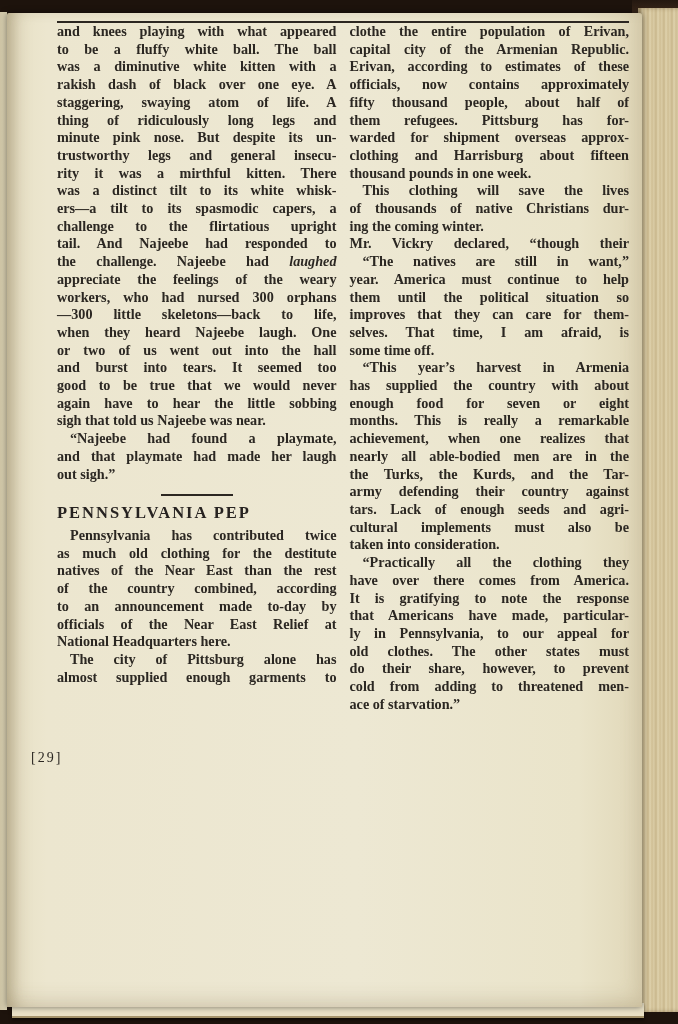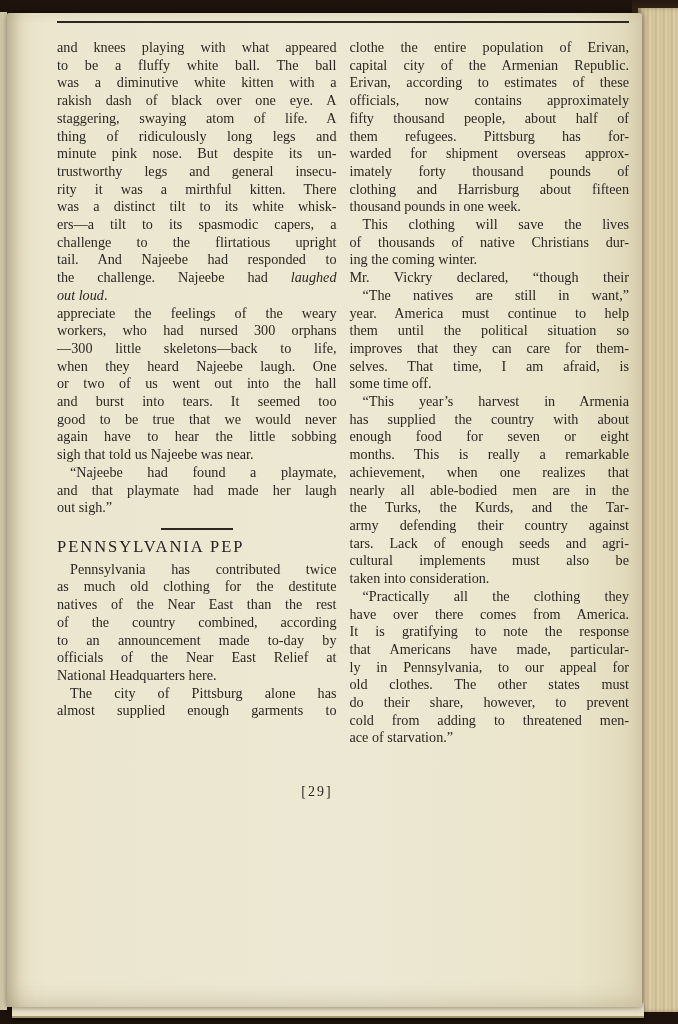--- a/index.html
+++ b/index.html
@@ -46,33 +46,33 @@
     position:absolute;left:50px;right:13px;top:0;bottom:0;
     color:#2b2722;
   }
   .header-title{
     margin-top:63px;text-align:center;
     font-size:17px;letter-spacing:3.5px;word-spacing:9px;color:#262220;
   }
   .header-rule{
     height:2px;background:#2c2721;margin-top:8px;
   }
-  .cols{display:flex;gap:13px;margin-top:16px;}
+  .cols{display:flex;gap:13px;font-weight:bold;}
   .col{flex:1;font-size:14.2px;line-height:17.7px;}
   .para{margin:0;}
   .line{text-align:justify;text-align-last:justify;}
   .line.endp{text-align-last:left;}
   .line.indent{text-indent:13px;}
   .divider{width:72px;height:2px;background:#2c2721;margin:11px auto 8px;}
   .subhead{
     text-align:left;font-size:16.5px;letter-spacing:2px;
     margin:2px 0 5px;color:#262220;
   }
   .pagenum{
-    text-align:center;margin-top:37px;font-size:14px;letter-spacing:2px;
+    text-align:left;margin-top:37px;font-size:14px;letter-spacing:2px;
     transform:translateX(-26px);
   }
 </style>
 </head>
 <body>
 
 <div class="left-edge"></div>
 <div class="fore-edge-cap"></div>
 <div class="fore-edge"></div>
 <div class="under-page"></div>
@@ -90,21 +90,20 @@
             <div class="line">staggering, swaying atom of life. A</div>
             <div class="line">thing of ridiculously long legs and</div>
             <div class="line">minute pink nose. But despite its un-</div>
             <div class="line">trustworthy legs and general insecu-</div>
             <div class="line">rity it was a mirthful kitten. There</div>
             <div class="line">was a distinct tilt to its white whisk-</div>
             <div class="line">ers—a tilt to its spasmodic capers, a</div>
             <div class="line">challenge to the flirtatious upright</div>
             <div class="line">tail. And Najeebe had responded to</div>
             <div class="line">the challenge. Najeebe had <i>laughed</i></div>
-            <div class="line endp"><i>out loud</i>.</div>
           </div>
           <div class="para">
             <div class="line">appreciate the feelings of the weary</div>
             <div class="line">workers, who had nursed 300 orphans</div>
             <div class="line">—300 little skeletons—back to life,</div>
             <div class="line">when they heard Najeebe laugh. One</div>
             <div class="line">or two of us went out into the hall</div>
             <div class="line">and burst into tears. It seemed too</div>
             <div class="line">good to be true that we would never</div>
             <div class="line">again have to hear the little sobbing</div>
@@ -133,21 +132,20 @@
         </div>
       <div class="col">
           <div class="para">
             <div class="line">clothe the entire population of Erivan,</div>
             <div class="line">capital city of the Armenian Republic.</div>
             <div class="line">Erivan, according to estimates of these</div>
             <div class="line">officials, now contains approximately</div>
             <div class="line">fifty thousand people, about half of</div>
             <div class="line">them refugees. Pittsburg has for-</div>
             <div class="line">warded for shipment overseas approx-</div>
-            <div class="line">imately forty thousand pounds of</div>
             <div class="line">clothing and Harrisburg about fifteen</div>
             <div class="line endp">thousand pounds in one week.</div>
           </div>
           <div class="para">
             <div class="line indent">This clothing will save the lives</div>
             <div class="line">of thousands of native Christians dur-</div>
             <div class="line endp">ing the coming winter.</div>
           </div>
           <div class="para">
             <div class="line">Mr. Vickry declared, “though their</div>

